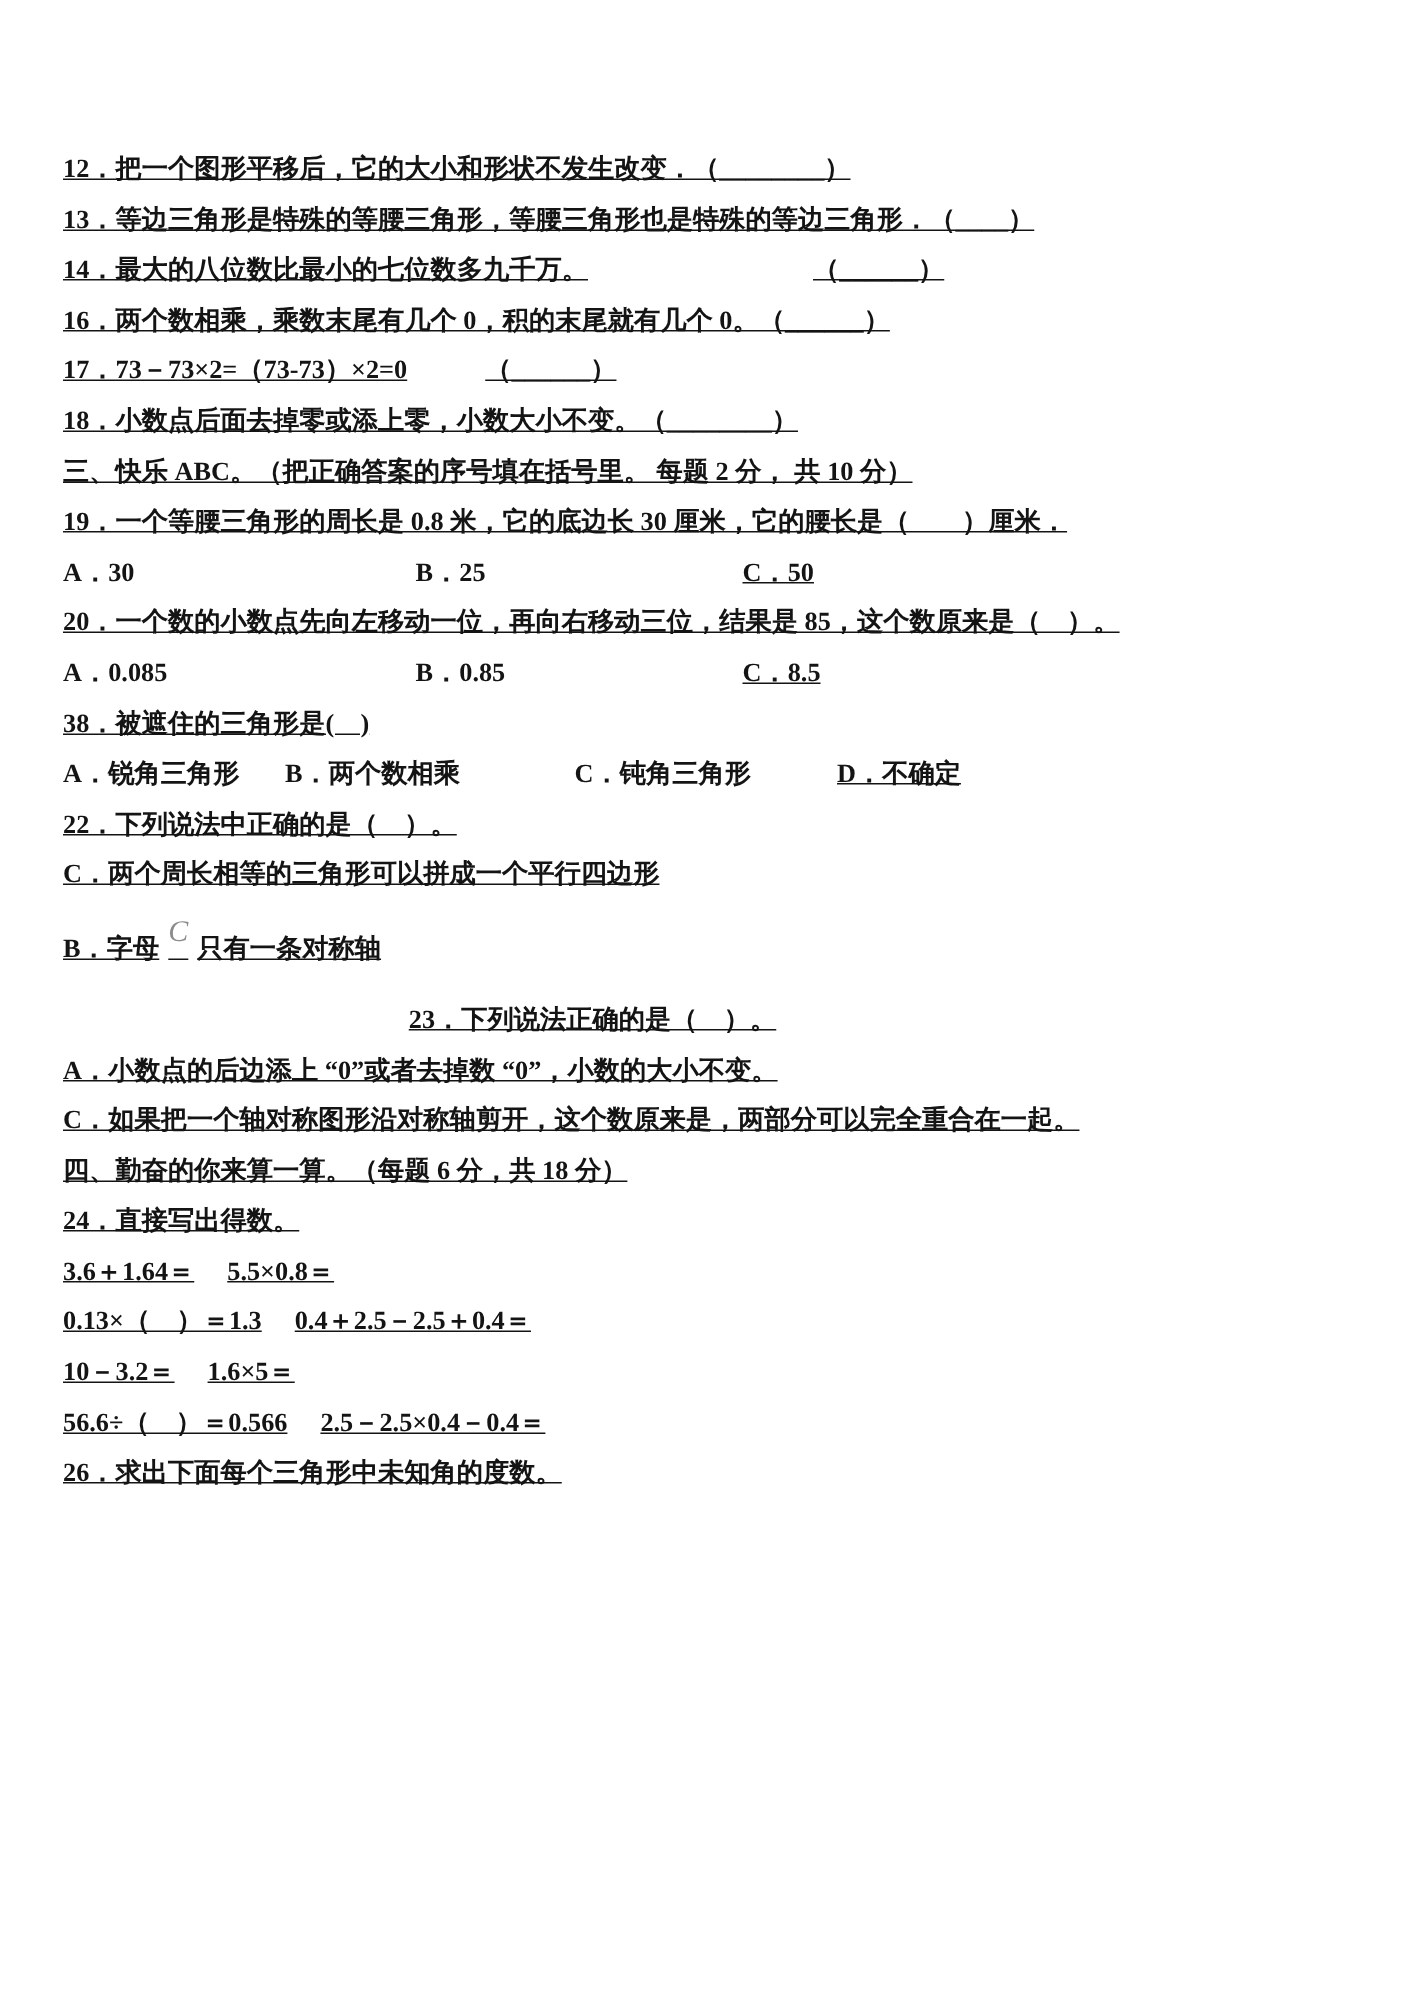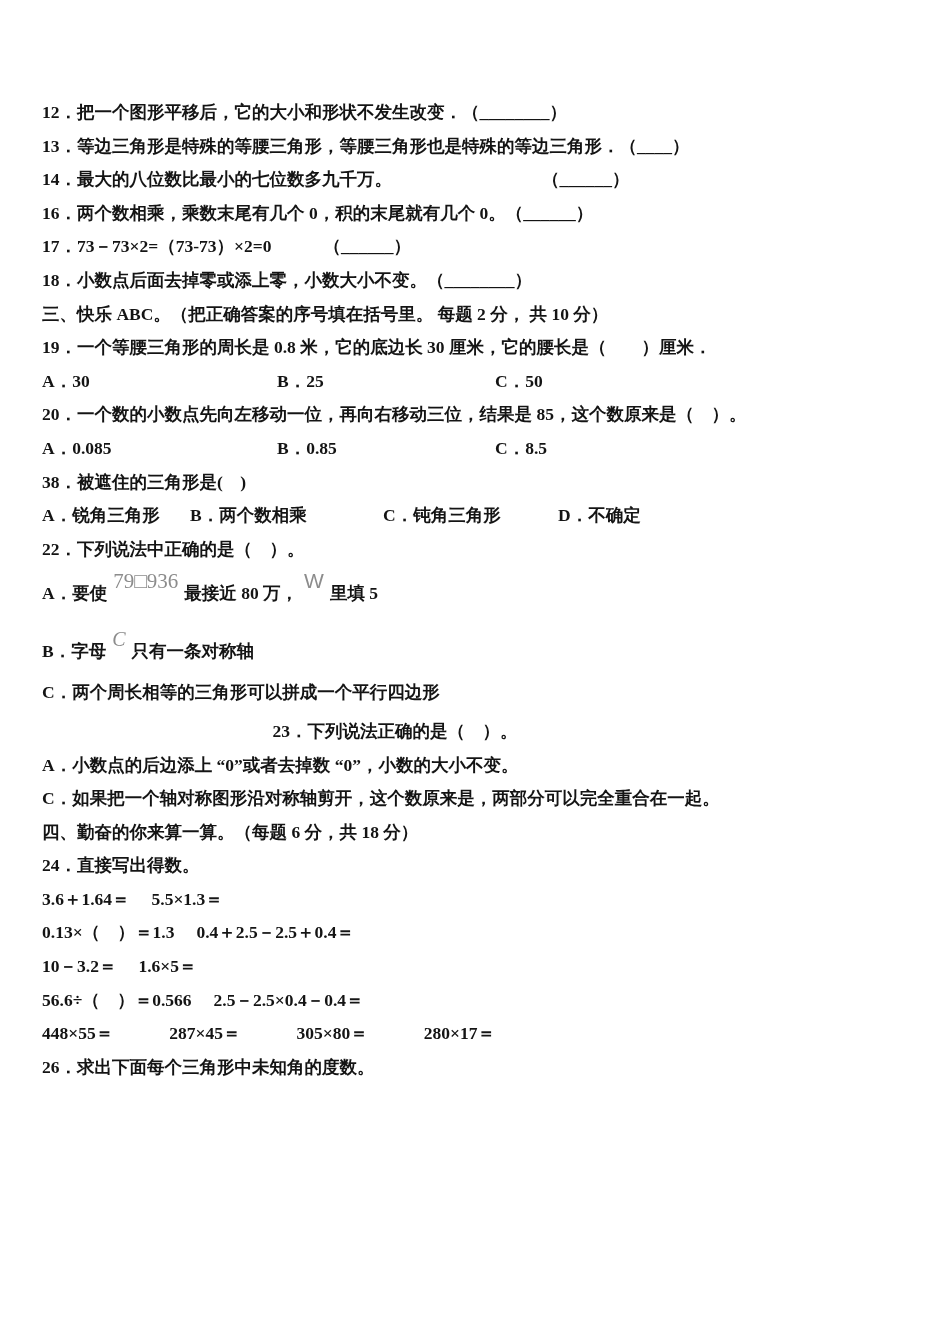--- a/index.html
+++ b/index.html
@@ -12,20 +12,21 @@
     width: 772px;
     height: 1344px;
     background: #ffffff;
     overflow: hidden;
     box-sizing: border-box;
     padding: 96px 24px 0 42px;
     font-family: "Liberation Serif", "DejaVu Serif", serif;
     font-weight: 700;
     font-size: 17.5px;
     color: #141414;
+    text-decoration: underline;
   }
   .ln {
     height: 33.6px;
     line-height: 33.6px;
     white-space: nowrap;
   }
   .ln.tall {
     height: 52px;
     line-height: 52px;
   }
@@ -100,49 +101,43 @@
     <span>A．0.085</span><span>B．0.85</span><span>C．8.5</span>
   </div>
 
   <div class="ln">38．被遮住的三角形是(　)</div>
   <div class="ln opts4">
     <span>A．锐角三角形</span><span>B．两个数相乘</span><span>C．钝角三角形</span><span>D．不确定</span>
   </div>
 
   <div class="ln">22．下列说法中正确的是（　）。</div>
 
-  <div class="ln tall">
-    <span>A．要使</span><span class="formula serif">79□936</span><span>最接近 80 万，</span><span class="formula sans">W</span><span>里填 5</span>
-  </div>
+
+  <div class="ln">C．两个周长相等的三角形可以拼成一个平行四边形</div>
 
   <div class="ln tall mt6">
     <span>B．字母</span><span class="formula serif italic">C</span><span>只有一条对称轴</span>
   </div>
-
-  <div class="ln">C．两个周长相等的三角形可以拼成一个平行四边形</div>
 
   <div class="ln mt5">23．下列说法正确的是（　）。</div>
   <div class="ln">A．小数点的后边添上 “0”或者去掉数 “0”，小数的大小不变。</div>
   <div class="ln">C．如果把一个轴对称图形沿对称轴剪开，这个数原来是，两部分可以完全重合在一起。</div>
 
   <div class="ln">四、勤奋的你来算一算。（每题 6 分，共 18 分）</div>
 
   <div class="ln">24．直接写出得数。</div>
   <div class="ln calc">
-    <span>3.6＋1.64＝</span><span>5.5×1.3＝</span>
+    <span>3.6＋1.64＝</span><span>5.5×0.8＝</span>
   </div>
   <div class="ln calc">
     <span>0.13×（　）＝1.3</span><span>0.4＋2.5－2.5＋0.4＝</span>
   </div>
   <div class="ln calc">
     <span>10－3.2＝</span><span>1.6×5＝</span>
   </div>
   <div class="ln calc">
     <span>56.6÷（　）＝0.566</span><span>2.5－2.5×0.4－0.4＝</span>
   </div>
 
-  <div class="ln calc-wide">
-    <span>448×55＝</span><span>287×45＝</span><span>305×80＝</span><span>280×17＝</span>
-  </div>
 
   <div class="ln">26．求出下面每个三角形中未知角的度数。</div>
 
 </div>
 
 </body></html>

